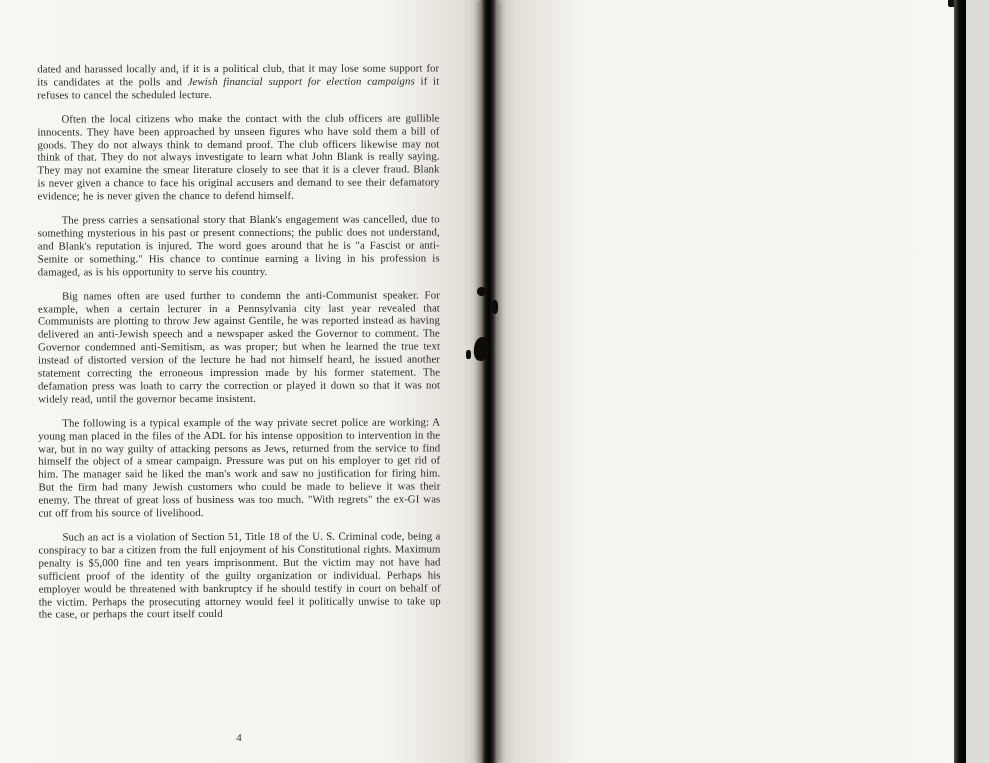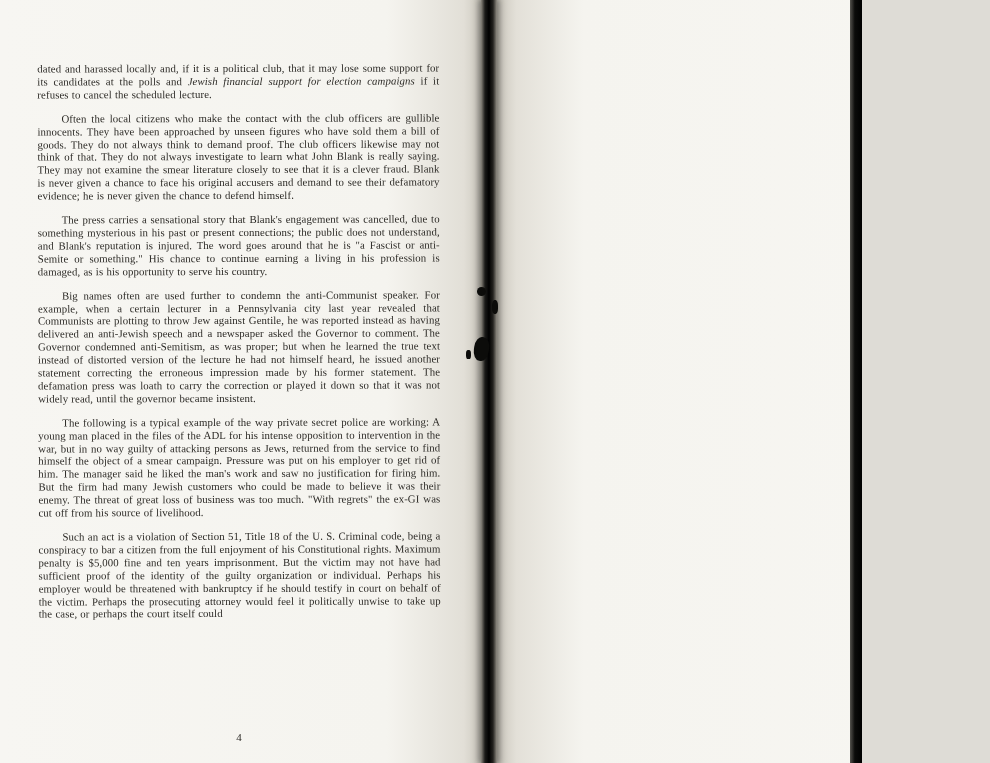--- a/index.html
+++ b/index.html
@@ -1,16 +1,16 @@
 <!DOCTYPE html>
 <html><head>
 <meta charset="utf-8">
 <style>
   html,body{margin:0;padding:0;background:#dedcd6;}
-  .spread{position:relative;width:862px;height:763px;overflow:hidden;background:#c2410c;font-family:"Liberation Serif","DejaVu Serif",serif;}
+  .spread{position:relative;width:966px;height:763px;overflow:hidden;background:#c2410c;font-family:"Liberation Serif","DejaVu Serif",serif;}
   .page{position:absolute;top:0;height:763px;}
   .page-left{left:0;width:483px;background:linear-gradient(to right,#f7f6f2 0%,#f5f4ef 80%,#e2dfd7 96%,#c9c5bb 100%);}
   .page-right{left:497px;width:481px;background:linear-gradient(to left,#f7f6f2 0%,#f5f4ef 82%,#e3e0d8 96%,#cac6bc 100%);}
   .gutter{position:absolute;left:481px;top:0;width:16px;height:763px;background:linear-gradient(to right,#8a867d 0%,#1a1a18 25%,#000 50%,#23221f 75%,#918d84 100%);box-shadow:0 0 7px 2px rgba(20,20,18,.55);}
   .edge-strip{position:absolute;right:0;top:0;width:12px;height:763px;background:linear-gradient(to right,#55534e 0%,#0b0b0a 40%,#000 100%);}
   .mark-top-right{position:absolute;left:948px;top:0;width:30px;height:7px;background:#121210;border-radius:0 0 3px 2px;}
   .artifact-top-left{position:absolute;left:26px;top:1px;width:100px;height:5px;opacity:.45;background:repeating-linear-gradient(90deg,#9a968e 0 5px,transparent 5px 11px);}
   .blob{position:absolute;background:#0c0c0a;border-radius:50%;}
   .blob-a{left:477px;top:287px;width:9px;height:9px;}
   .blob-b{left:474px;top:337px;width:15px;height:24px;border-radius:45%;transform:rotate(8deg);}

